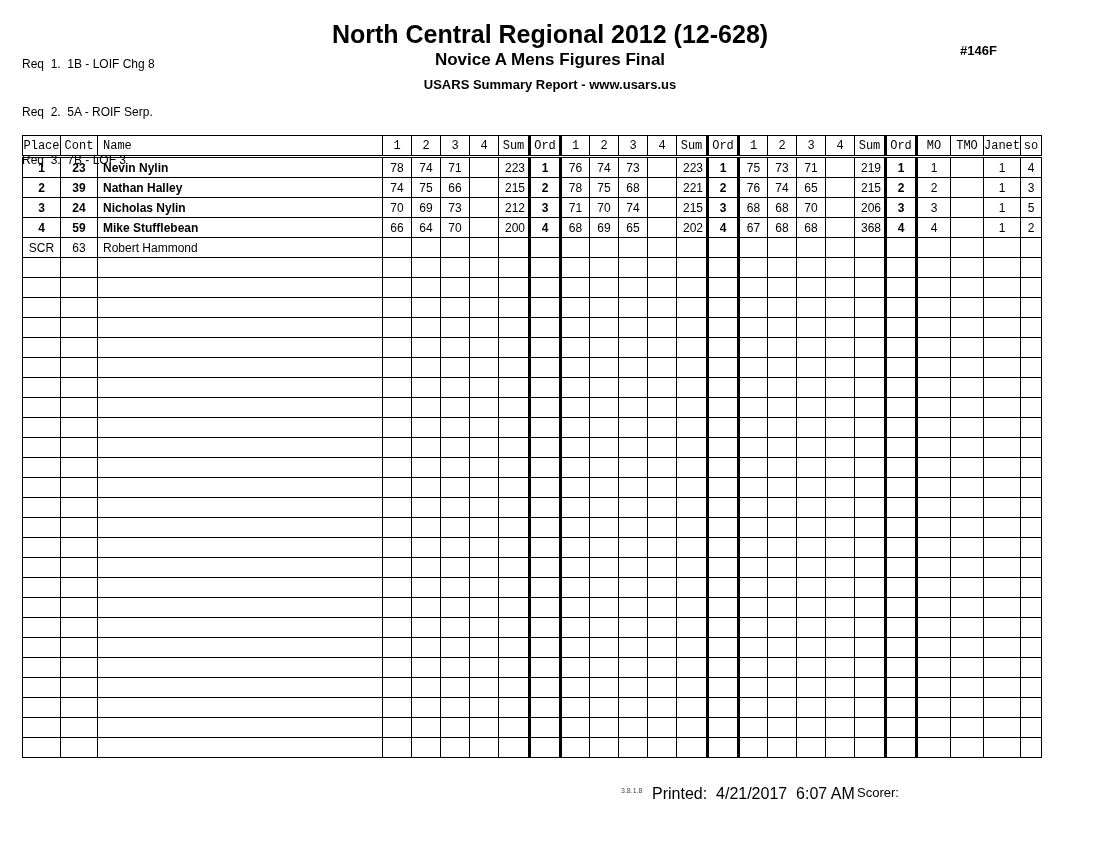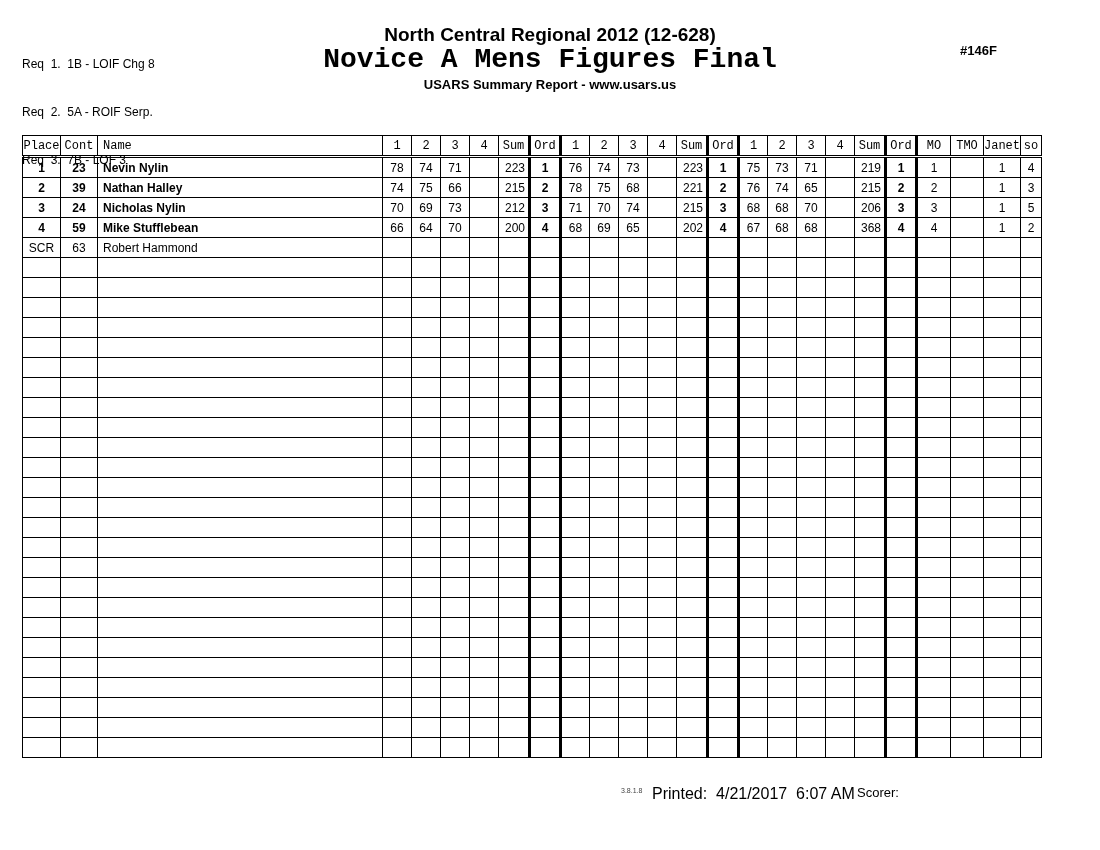--- a/index.html
+++ b/index.html
@@ -10,23 +10,23 @@
     position: relative; overflow: hidden;
   }
   .req-block {
     position: absolute; left: 22px; top: 24px;
     font-size: 12px; line-height: 16px; white-space: pre;
   }
   .title-block {
     position: absolute; left: 0; top: 24px; width: 1100px;
     text-align: center;
   }
-  .title-main   { font-size: 19px; font-weight: bold; line-height: 21px; white-space: pre; }
+  .title-main   { font-size: 25px; font-weight: bold; line-height: 21px; white-space: pre; }
   .title-sub    { font-size: 15px; line-height: 18px; white-space: pre; }
-  .title-event  { font-size: 28px; font-weight: bold; line-height: 25px; margin-top: 2px; white-space: pre; font-family: Liberation Mono, monospace; }
+  .title-event  { font-size: 17px; font-weight: bold; line-height: 25px; margin-top: 2px; white-space: pre; }
   .title-report { font-size: 13px; line-height: 21px; margin-top: 2px; white-space: pre; font-weight: bold; }
   .event-number {
     position: absolute; left: 960px; top: 25px;
     font-size: 13px; font-weight: bold; margin-top: 18px;
   }
   table.score-table {
     position: absolute; left: 22px; top: 135px;
     border-collapse: collapse; table-layout: fixed;
     font-size: 12px;
   }

